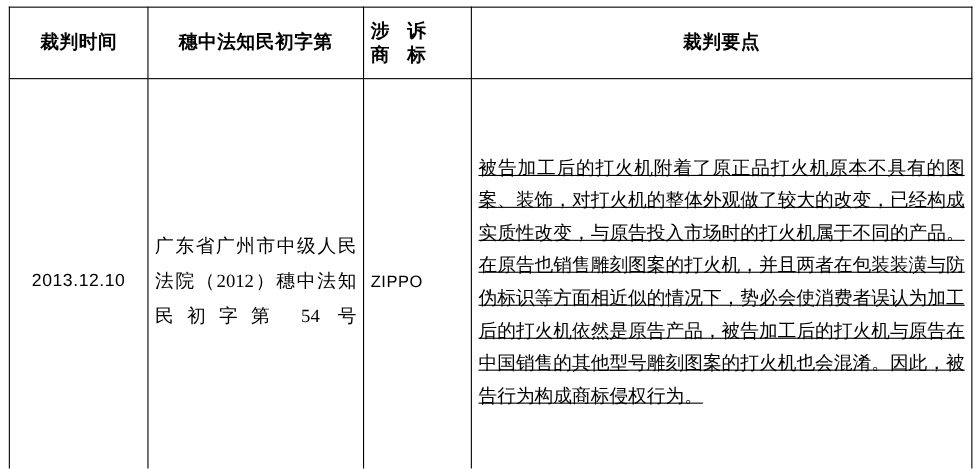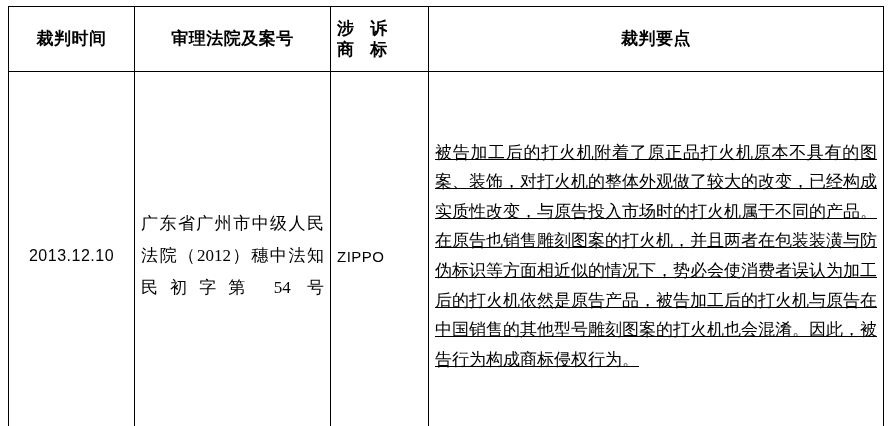--- a/index.html
+++ b/index.html
@@ -99,21 +99,21 @@
   <table class="case-table">
     <colgroup>
       <col class="c-date">
       <col class="c-court">
       <col class="c-mark">
       <col class="c-points">
     </colgroup>
     <thead>
       <tr>
         <th class="h-date">裁判时间</th>
-        <th class="h-court">审理法院及案号</th>
+        <th class="h-court">穗中法知民初字第</th>
         <th class="h-mark">涉 诉 商 标</th>
         <th class="h-points">裁判要点</th>
       </tr>
     </thead>
     <tbody>
       <tr>
         <td class="cell-date">2013.12.10</td>
         <td class="cell-court">广东省广州市中级人民法院（2012）穗中法知民初字第 54 号</td>
         <td class="cell-mark">ZIPPO</td>
         <td class="cell-points">

